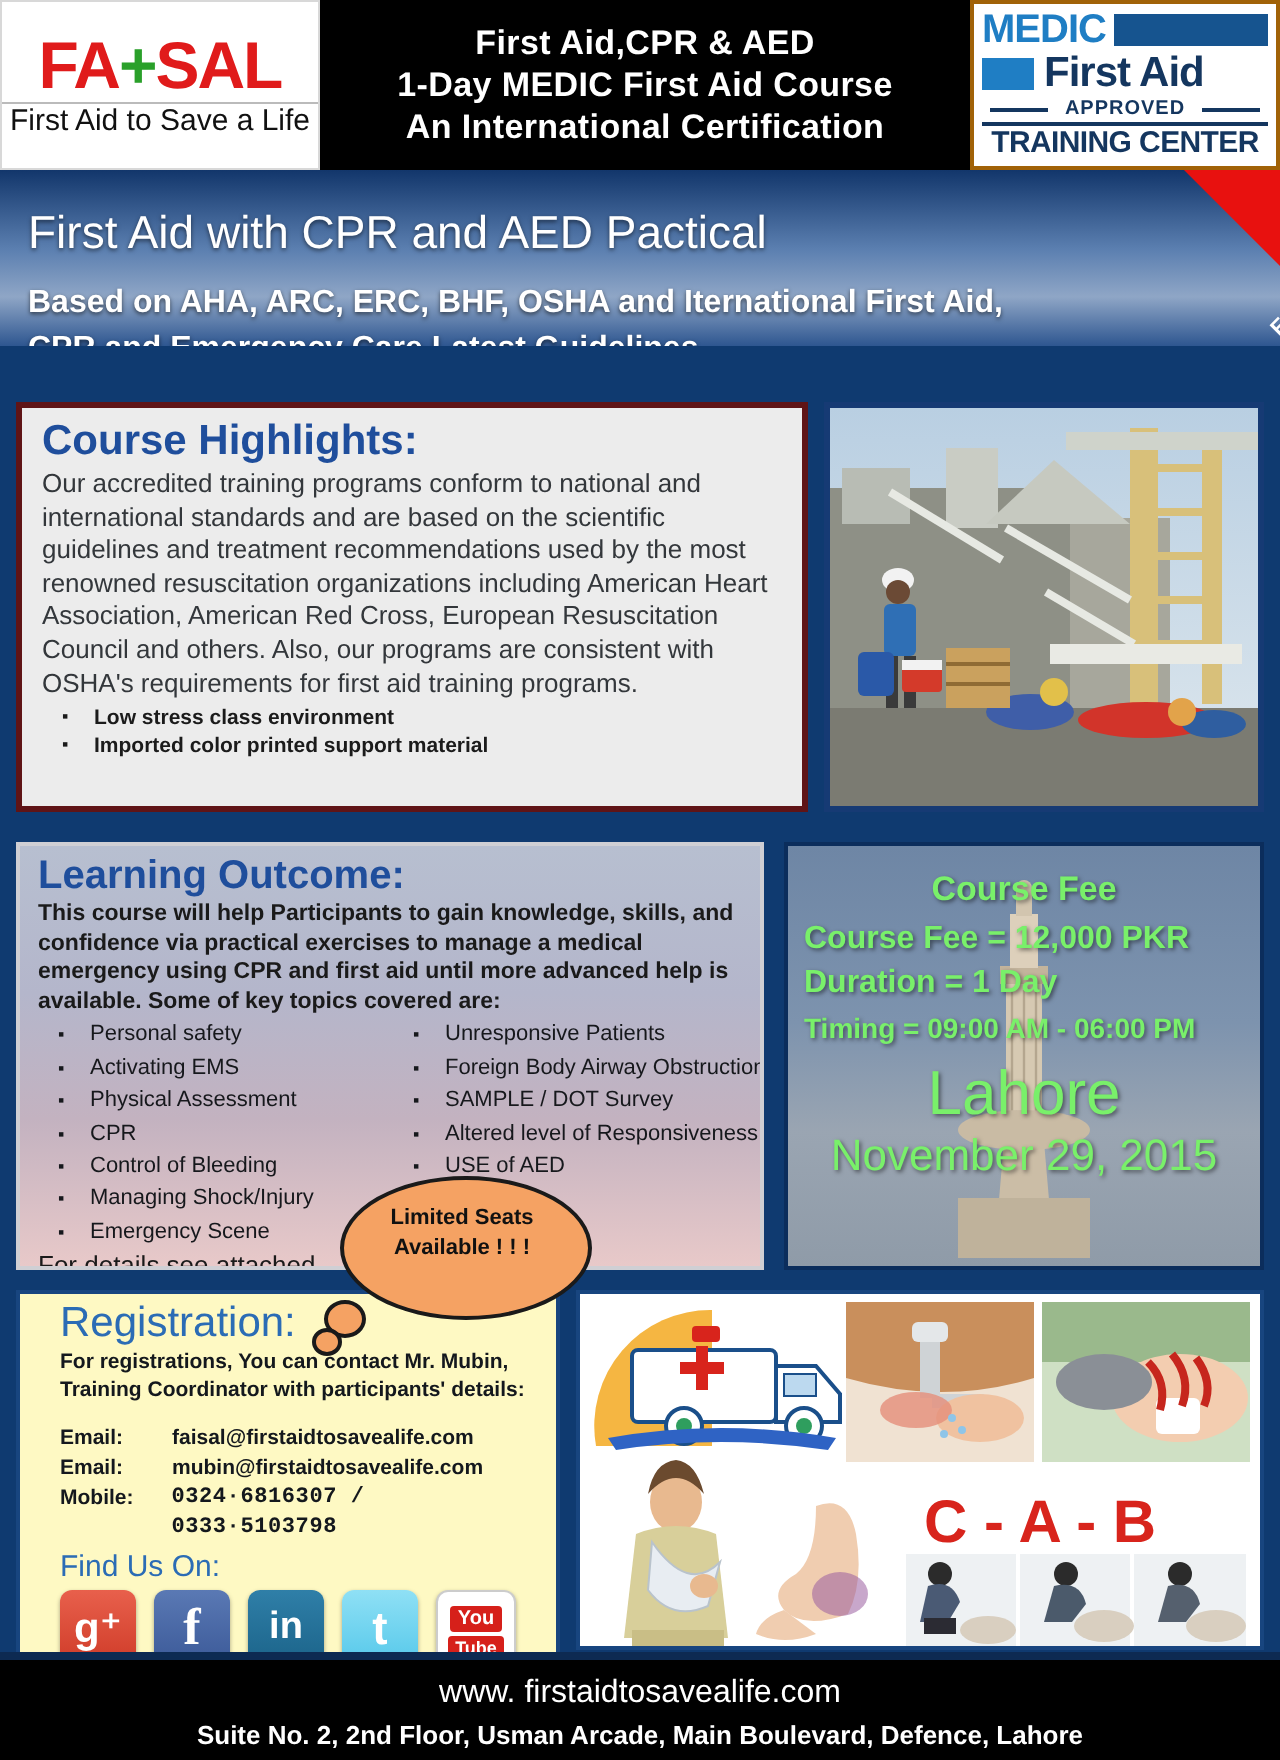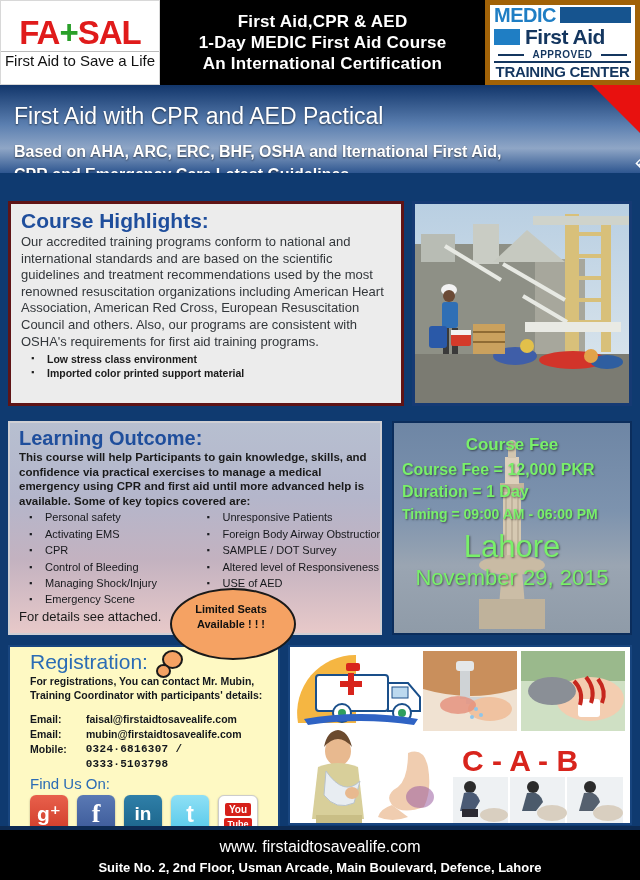--- a/index.html
+++ b/index.html
@@ -15,21 +15,21 @@
   .logo-fatsal{width:160px;background:#fff;border:1px solid #d8d8d8;box-sizing:border-box;
                display:flex;flex-direction:column;align-items:center;justify-content:center;}
   .fat-row{font-weight:bold;font-size:33px;line-height:33px;letter-spacing:-1px;color:#e01b1b;
            font-family:"Liberation Sans",sans-serif;white-space:nowrap;}
   .fat-plus{color:#2aa02a;}
   .fat-tag{font-size:15px;color:#111;font-weight:normal;line-height:17px;
            border-top:1px solid #bbb;width:100%;text-align:center;margin-top:2px;}
   .head-center{flex:1;display:flex;flex-direction:column;align-items:center;justify-content:center;
                color:#fff;background:#000;}
   .head-center div{font-weight:bold;font-size:17px;line-height:21px;letter-spacing:.2px;}
-  .logo-medic{width:155px;background:#fff;border:5px solid #a16207;box-sizing:border-box;
+  .logo-medic{width:155px;background:#fff;border:2px solid #a16207;box-sizing:border-box;
               display:flex;flex-direction:column;align-items:center;justify-content:center;padding:3px 4px;}
   .medic-r1{display:flex;align-items:center;width:100%;}
   .medic-word{font-weight:bold;font-size:20px;color:#1f7ec4;letter-spacing:-.5px;line-height:20px;}
   .medic-bar{flex:1;height:16px;background:#16548f;margin-left:4px;}
   .medic-r2{display:flex;align-items:center;width:100%;margin-top:1px;}
   .medic-sq{width:26px;height:16px;background:#1f7ec4;margin-right:5px;}
   .medic-fa{font-weight:bold;font-size:21px;color:#14365f;letter-spacing:-.5px;line-height:21px;}
   .medic-appr{display:flex;align-items:center;width:100%;margin-top:2px;}
   .medic-appr .ln{flex:1;height:2px;background:#14365f;}
   .medic-appr span{font-weight:bold;font-size:10px;color:#14365f;margin:0 4px;letter-spacing:.5px;}
@@ -256,20 +256,21 @@
   <div class="mid-row">
 
     <div class="lo-box">
       <div class="lo-title">Learning Outcome:</div>
       <div class="lo-body">This course will help Participants to  gain knowledge, skills, and confidence via practical exercises to manage a medical emergency using CPR and first aid until more advanced help is available. Some of key topics covered are:</div>
       <div class="lo-cols">
         <div class="lo-col">
           <ul>
             <li>Personal safety</li>
             <li>Activating EMS</li>
+            <li>Physical Assessment</li>
             <li>CPR</li>
             <li>Control of Bleeding</li>
             <li>Managing Shock/Injury</li>
             <li>Emergency Scene</li>
           </ul>
         </div>
         <div class="lo-col">
           <ul>
             <li>Unresponsive Patients</li>
             <li>Foreign Body Airway Obstruction</li>

